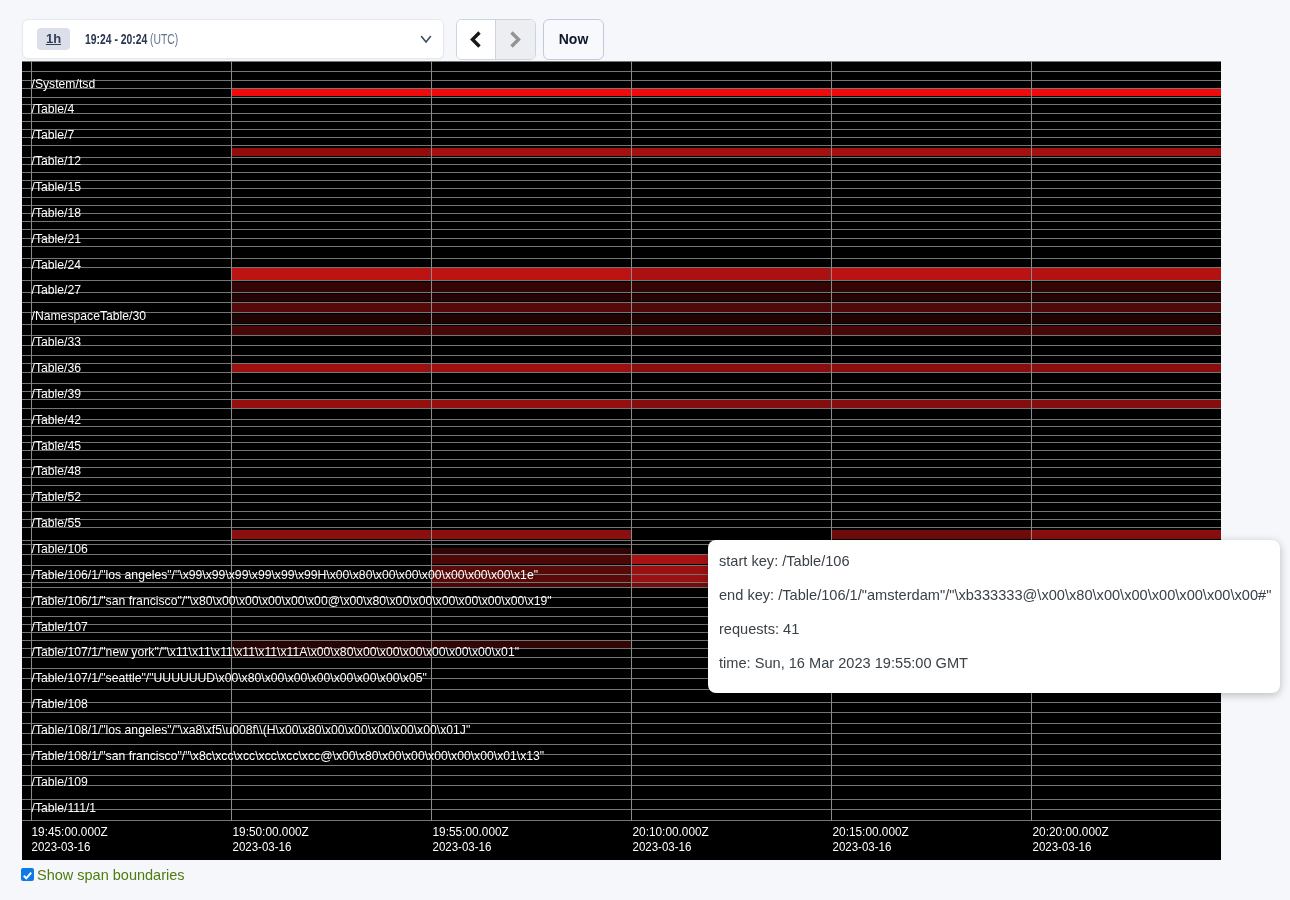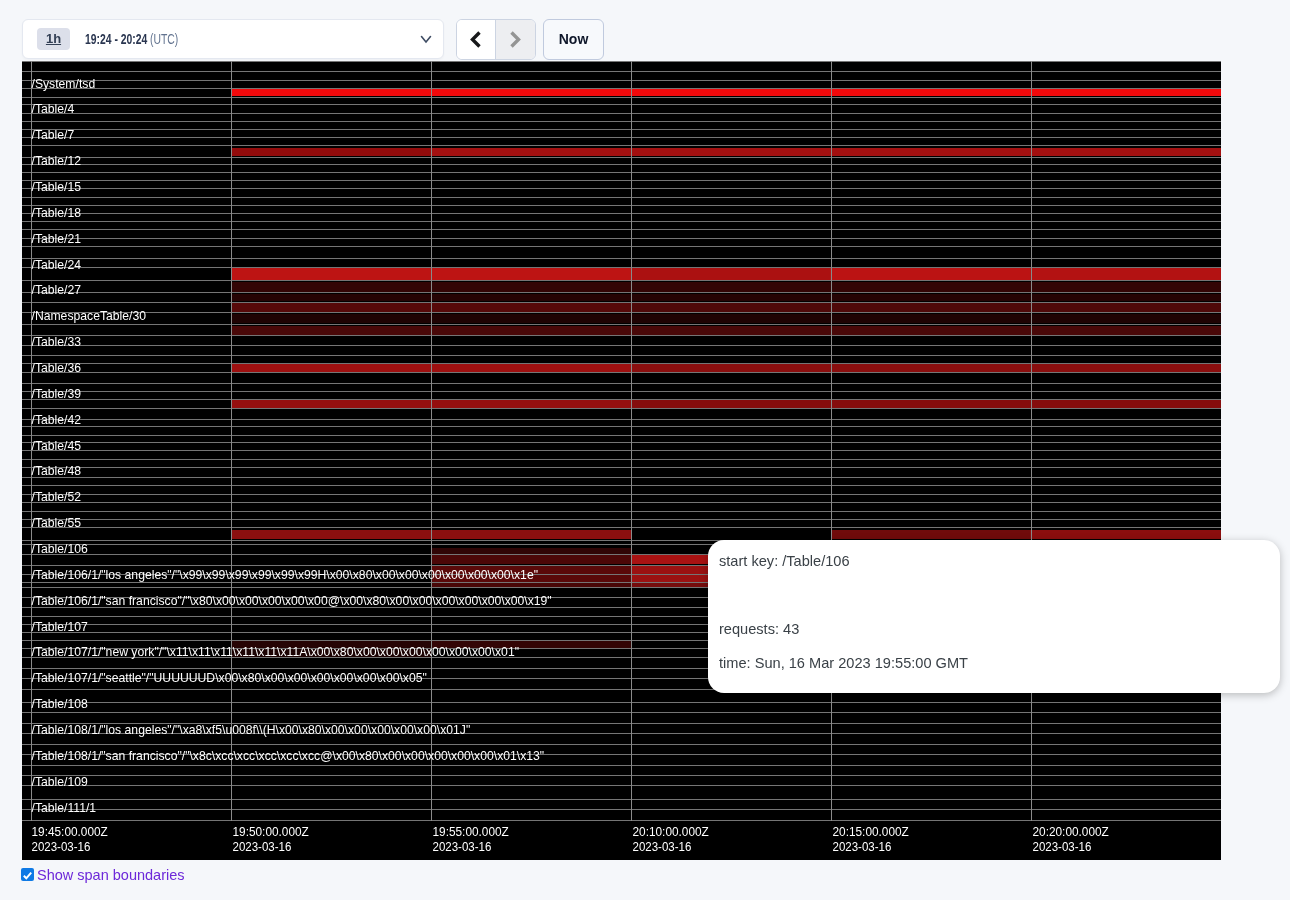--- a/index.html
+++ b/index.html
@@ -14,25 +14,25 @@
   .range .utc{font-weight:normal;color:#62738f;}
   .chev{left:397px;top:15px;width:12px;height:9px;}
   .navgrp{left:456px;top:19px;width:78px;height:39px;border:1px solid #ccd4e2;
     border-radius:6px;overflow:hidden;background:#fff;}
   .navL{left:0;top:0;width:38px;height:39px;background:#fff;}
   .navR{left:39px;top:0;width:39px;height:39px;background:#edeef1;}
   .navdiv{left:38px;top:0;width:1px;height:39px;background:#ccd4e2;}
   .nowbtn{left:543px;top:19px;width:59px;height:39px;border:1px solid #c0cade;
     border-radius:6px;background:#f7f9fc;color:#0f172a;font-weight:bold;font-size:14px;
     text-align:center;line-height:38px;}
-  .tooltip{left:708px;top:540px;width:572px;height:153px;background:#fff;border-radius:16px;
+  .tooltip{left:708px;top:540px;width:572px;height:153px;background:#fff;border-radius:8px;
     box-shadow:0 2px 8px rgba(0,0,0,.25);color:#3a4147;font-size:14.6px;}
   .tooltip div{position:absolute;left:11px;white-space:nowrap;}
   .cbx{left:21px;top:868px;width:13px;height:13px;background:#0f7ae5;border-radius:2px;}
-  .cbxlab{left:37px;top:867px;font-size:14.5px;color:#6d28d9;}
+  .cbxlab{left:37px;top:867px;font-size:14.5px;color:#4d7c0f;}
 </style>
 </head>
 <body>
 <div class="abs selector">
   <div class="abs badge">1h</div>
   <div class="abs range">19:24 - 20:24 <span class="utc">(UTC)</span></div>
   <svg class="abs chev" viewBox="0 0 12 9">
       <path d="M1.5 1.5 L6 7 L10.5 1.5" stroke="#3e4c63" stroke-width="1.6" fill="none" stroke-linecap="round"></path>
     </svg>
 </div>
@@ -210,21 +210,22 @@
       <text x="610.5" y="774.8" textLength="76.3" lengthAdjust="spacingAndGlyphs">20:10:00.000Z</text>
       <text x="610.5" y="789.8" textLength="58.9" lengthAdjust="spacingAndGlyphs">2023-03-16</text>
       <text x="810.5" y="774.8" textLength="76.3" lengthAdjust="spacingAndGlyphs">20:15:00.000Z</text>
       <text x="810.5" y="789.8" textLength="58.9" lengthAdjust="spacingAndGlyphs">2023-03-16</text>
       <text x="1010.5" y="774.8" textLength="76.3" lengthAdjust="spacingAndGlyphs">20:20:00.000Z</text>
       <text x="1010.5" y="789.8" textLength="58.9" lengthAdjust="spacingAndGlyphs">2023-03-16</text>
     </g>
 </svg>
 <div class="abs tooltip">
   <div style="top:13px">start key: /Table/106</div>
-  <div style="top:81px">requests: 43</div>
+  <div style="top:47px">end key: /Table/106/1/"amsterdam"/"\xb333333@\x00\x80\x00\x00\x00\x00\x00\x00#"</div>
+  <div style="top:81px">requests: 41</div>
   <div style="top:115px">time: Sun, 16 Mar 2023 19:55:00 GMT</div>
 </div>
 <div class="abs cbx">
   <svg width="13" height="13" viewBox="0 0 13 13">
       <path d="M2.8 6.8 L5.3 9.3 L10.2 3.6" stroke="#fff" stroke-width="2" fill="none"></path>
     </svg>
 </div>
 <div class="abs cbxlab">Show span boundaries</div>
 
 </body></html>

